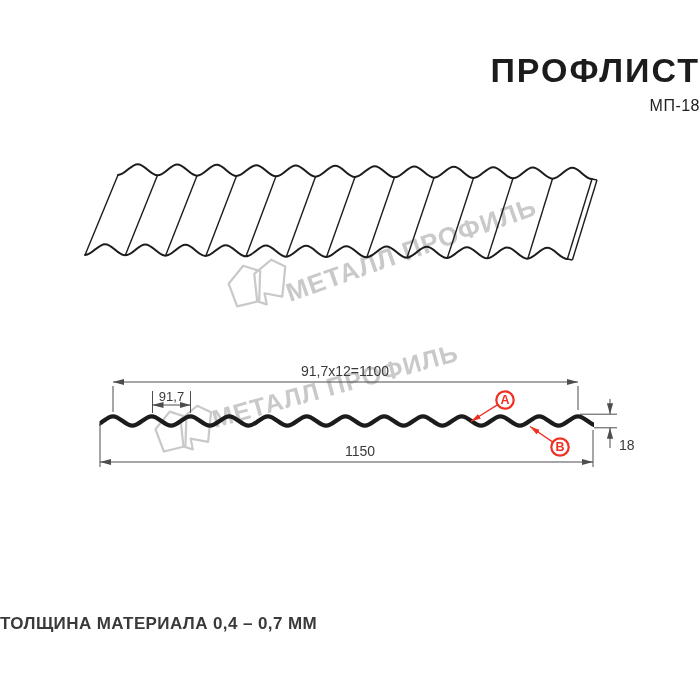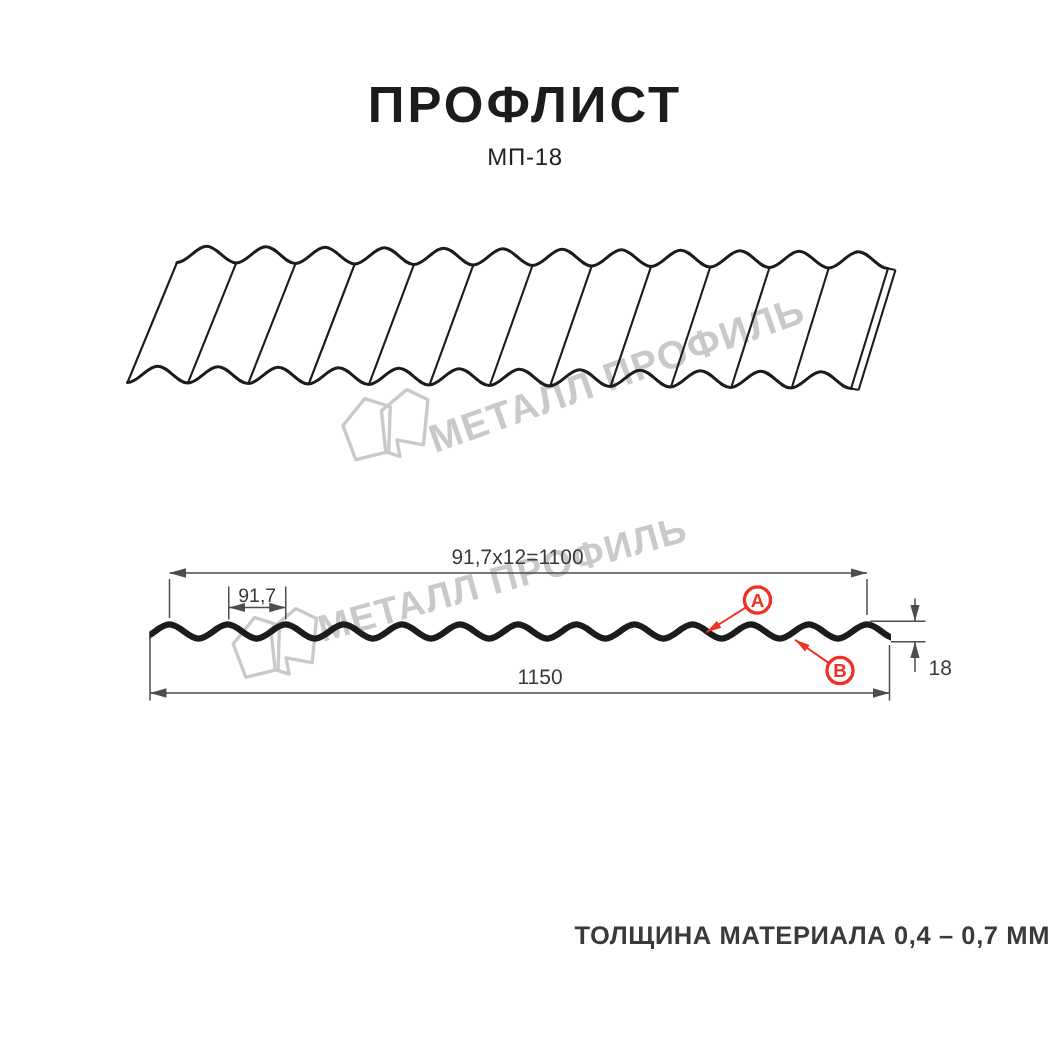--- a/index.html
+++ b/index.html
@@ -1,31 +1,31 @@
 <!DOCTYPE html>
 <html style="--accent-red: #ef3124; --line-dark: #1c1c1c; --dim-line: #4d4d4d; --dim-text: #3a3a3a; --watermark-gray: #c9c9c9; --background: #ffffff;"><head>
 <meta charset="utf-8">
 <style>
   html,body{margin:0;padding:0;}
   body{
     width:700px;height:700px;position:relative;overflow:hidden;
     background:var(--background,#fff);
     font-family:"Liberation Sans",sans-serif;
   }
-  .header{position:absolute;top:50px;left:0;width:700px;text-align:center;}
+  .header{position:absolute;top:50px;left:0;width:700px;text-align:right;}
   .page-title{
     font-size:34px;line-height:40px;font-weight:700;letter-spacing:2px;
     color:var(--line-dark,#1c1c1c);
   }
   .page-subtitle{
     margin-top:7px;font-size:16px;font-weight:400;letter-spacing:0.5px;
     color:#222;
   }
   .footer-note{
-    position:absolute;top:612px;left:0;width:700px;text-align:right;
+    position:absolute;top:612px;left:0;width:700px;text-align:left;
     font-size:17px;line-height:24px;font-weight:600;letter-spacing:0.4px;
     color:var(--dim-text,#3a3a3a);
   }
   svg#drawing{position:absolute;left:0;top:0;}
   .profile3d{stroke:var(--line-dark,#1c1c1c);stroke-width:2;fill:none;
     stroke-linecap:round;stroke-linejoin:round;}
   .profile3d-thin{stroke:var(--line-dark,#1c1c1c);stroke-width:1.4;fill:none;}
   .section{stroke:var(--line-dark,#111);stroke-width:4.2;fill:none;}
   .ln{stroke:var(--dim-line,#4d4d4d);stroke-width:1;fill:none;}
   .dim-text{font-family:"Liberation Sans",sans-serif;fill:var(--dim-text,#3a3a3a);}

